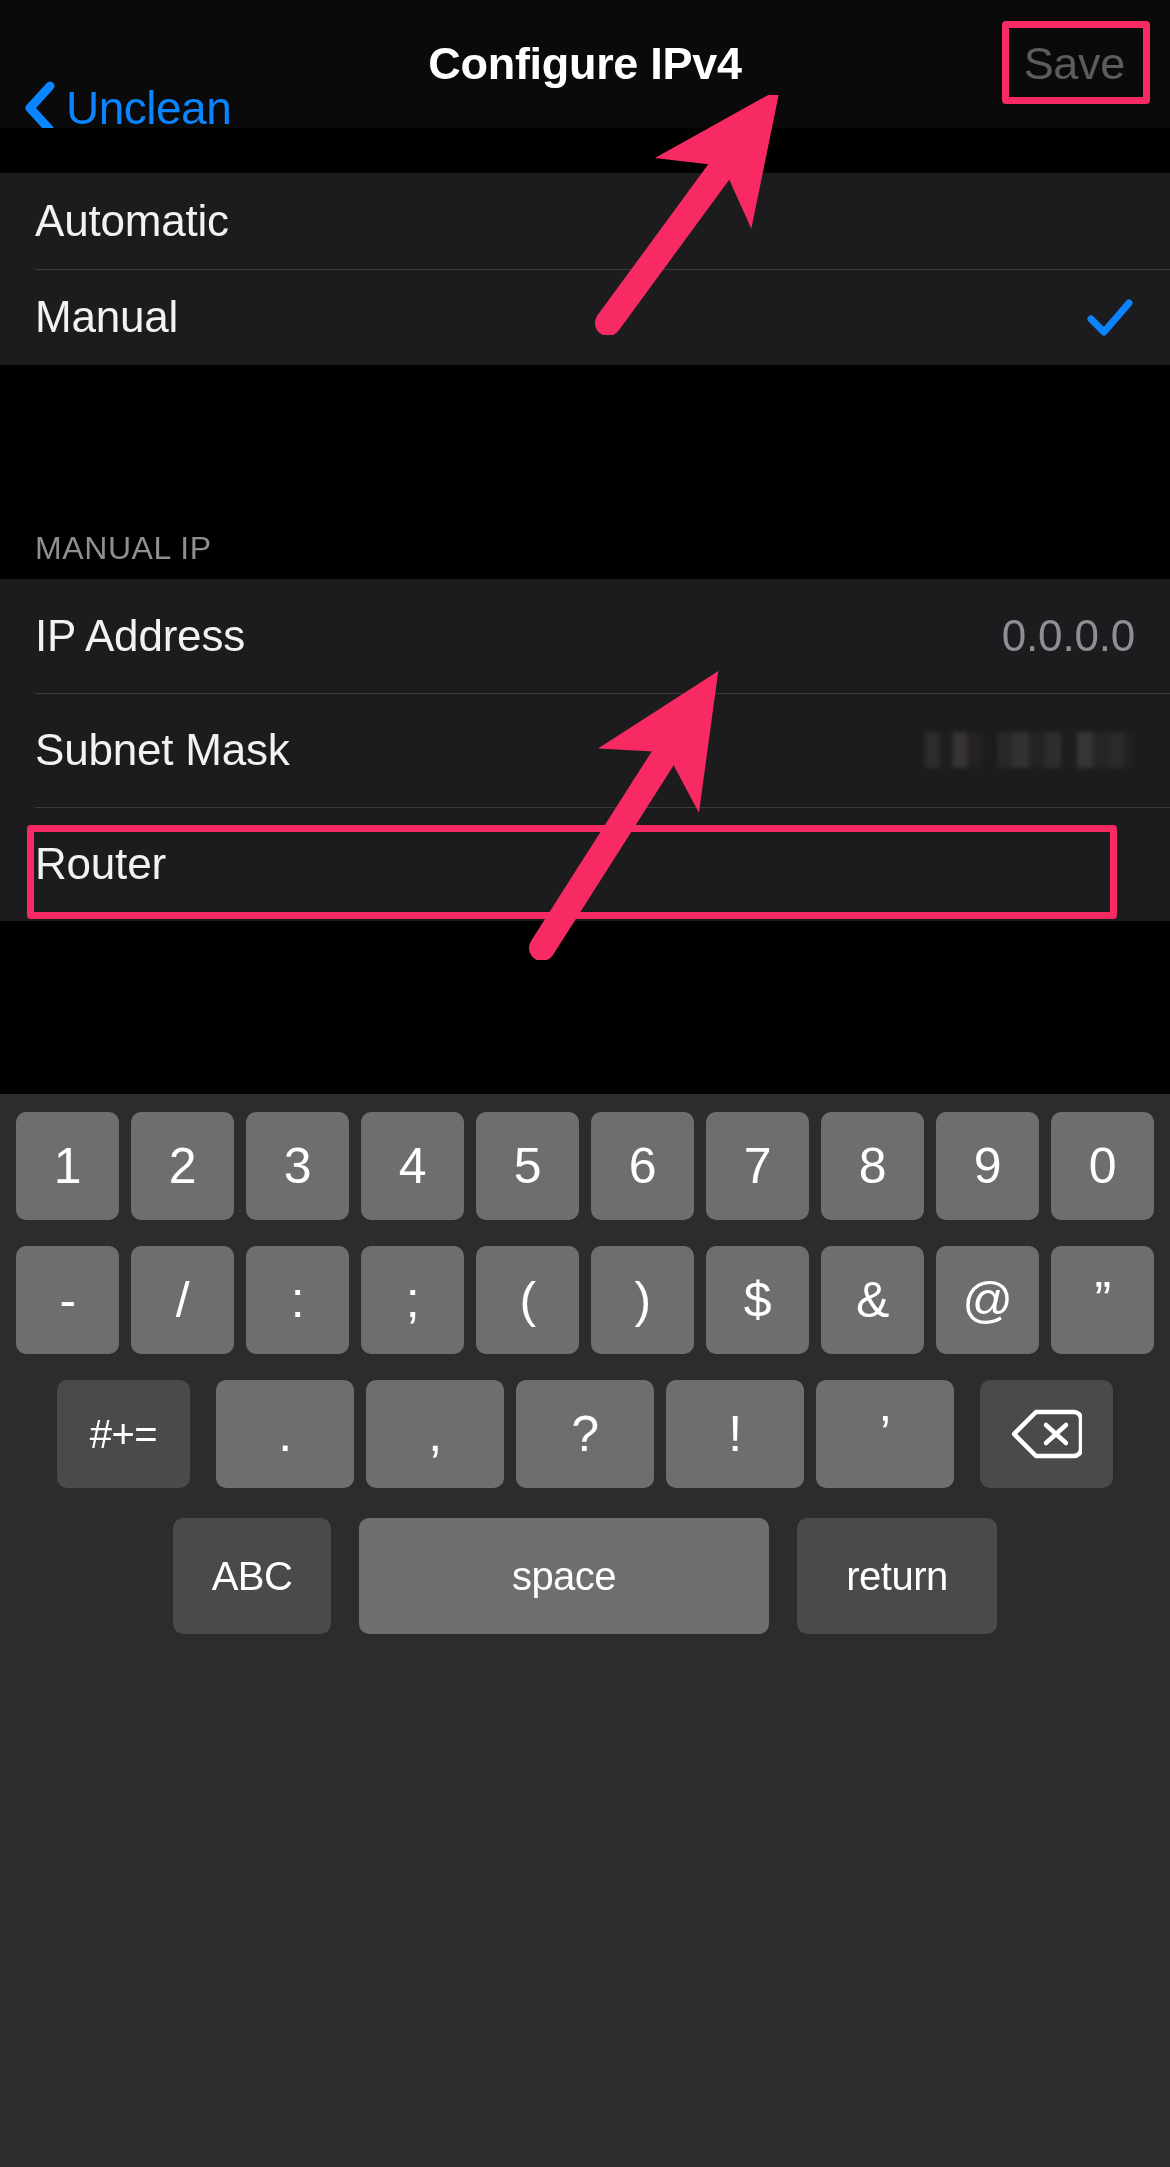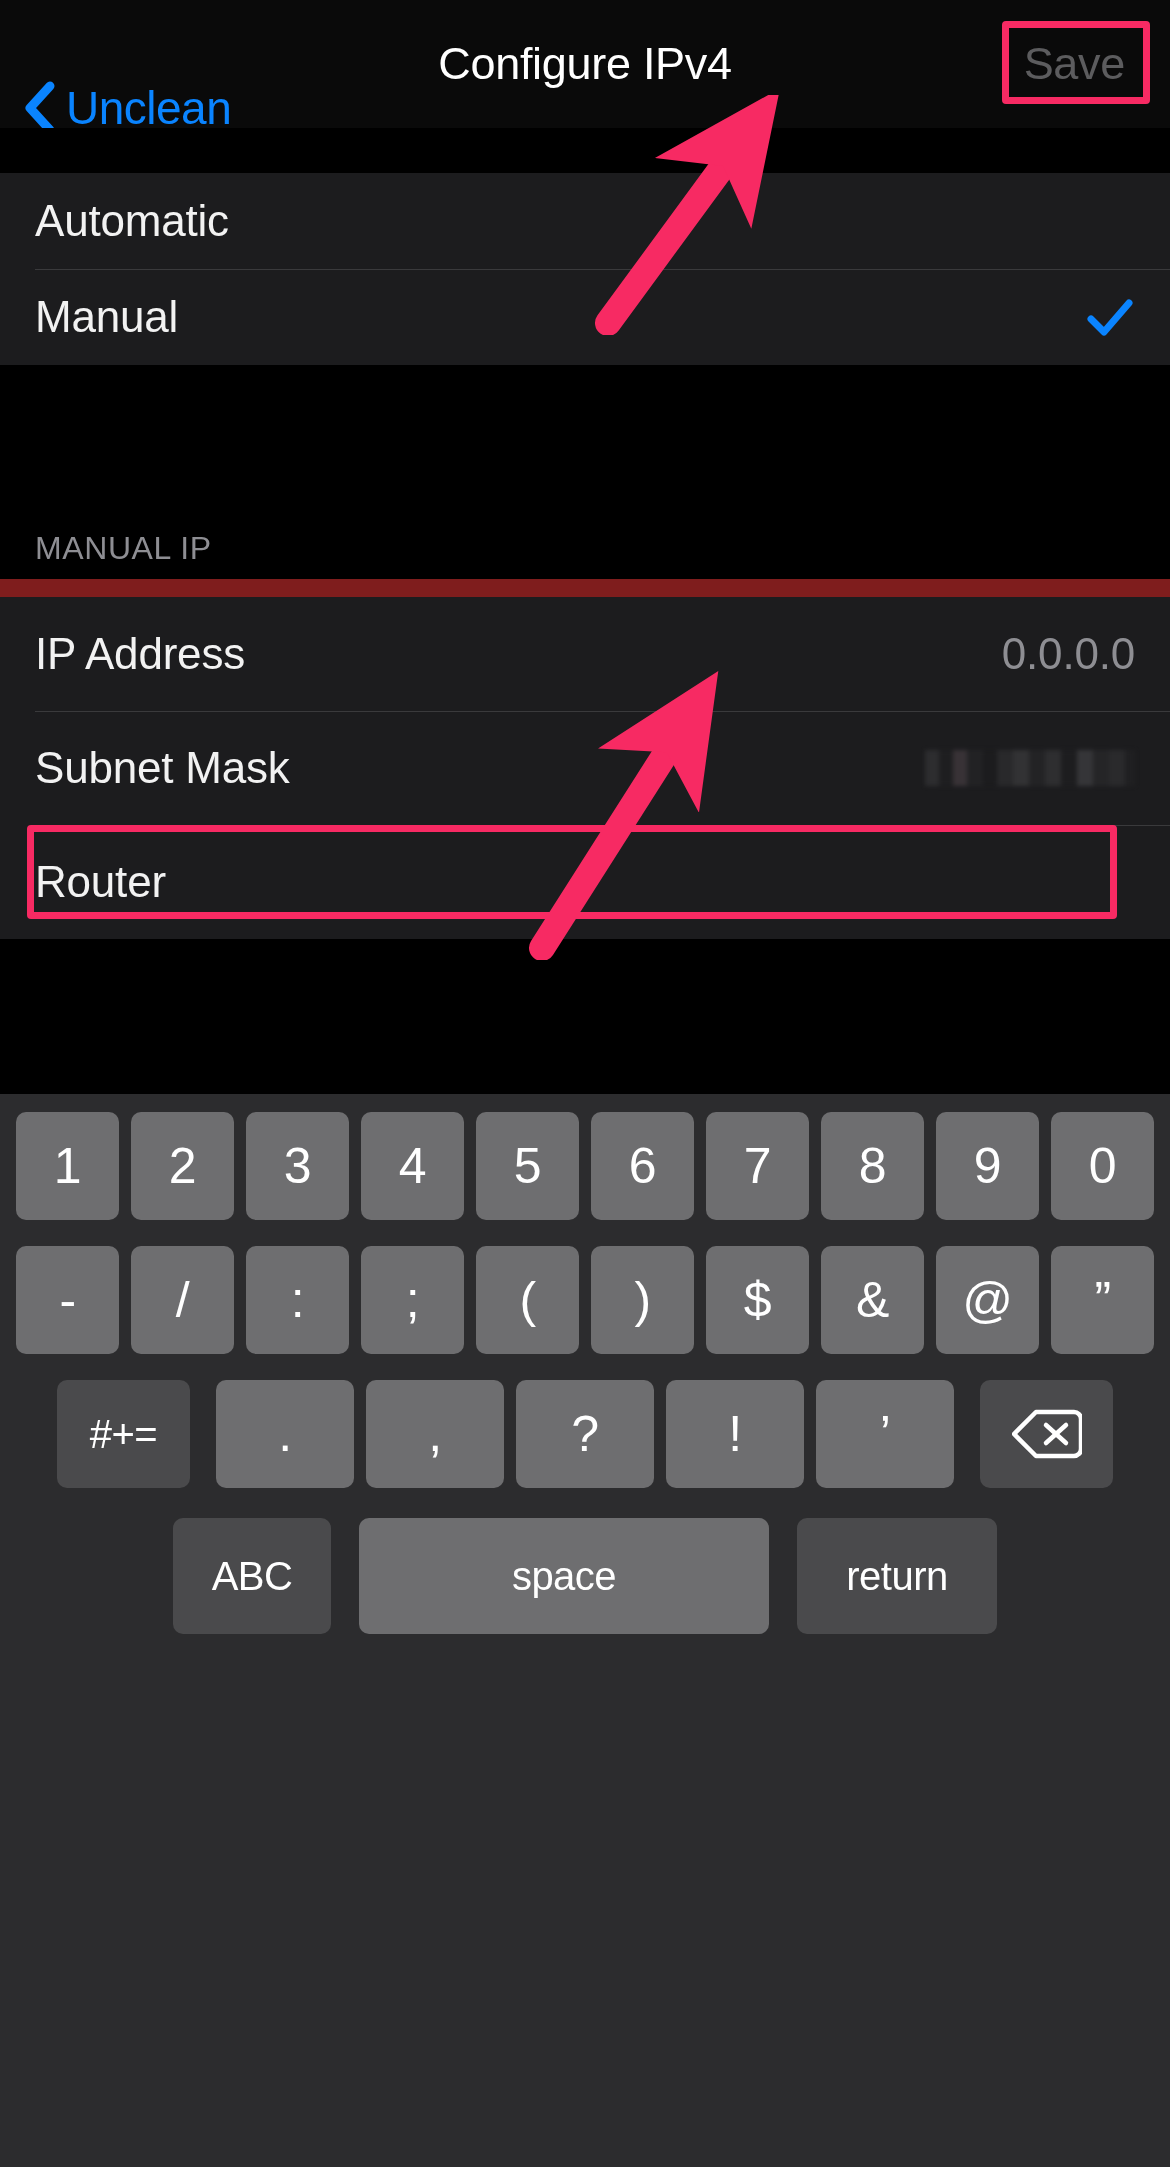--- a/index.html
+++ b/index.html
@@ -18,31 +18,31 @@
     display:flex; align-items:center;
   }
   .nav-back {
     position:absolute; left:22px; top:50%; transform:translateY(-50%);
     display:flex; align-items:center; gap:10px;margin-top:44px;
   }
   .chev { width:34px; height:56px; display:block; }
   .nav-back-label { color:#0a84ff; font-size:46px; letter-spacing:-0.5px; }
   .nav-title {
     position:absolute; left:0; right:0; top:50%; transform:translateY(-50%);
-    text-align:center; color:#fff; font-size:45px; font-weight:normal;
+    text-align:center; color:#fff; font-size:45px; font-weight:bold;
     letter-spacing:-0.3px;
   }
   .nav-save {
     position:absolute; right:45px; top:50%; transform:translateY(-50%);
     color:#5c5c5e; font-size:45px; letter-spacing:-0.3px;
   }
 
   
   .gap { background:#000; width:100%; }
-  .group { background:#7f1d1d; width:100%; }
+  .group { background:#86efac; width:100%; }
   .row {
     position:relative; width:100%; height:96px;
     display:flex; align-items:center;
     padding-left:35px; padding-right:35px;
     background:#1c1c1e;
   }
   .row + .row::before {
     content:""; position:absolute; left:35px; right:0; top:0;
     height:1px; background:#3a3a3c;
   }
@@ -142,21 +142,21 @@
     </div>
 
   </div>
 
   <div class="section-header-wrap" style="position:absolute;top:461px;left:0;height:118px;">
     <div class="section-header">MANUAL IP</div>
   </div>
 
   <div class="group" style="position:absolute;top:579px;left:0;">
 
-    <div class="row" style="height:114px;margin-top:18px;">
+    <div class="row" style="height:114px;">
       <span class="row-label">IP Address</span>
       <span class="row-value">0.0.0.0</span>
     </div>
 
     <div class="row" style="height:114px;">
       <span class="row-label">Subnet Mask</span>
       <span class="redacted"></span>
     </div>
 
     <div class="row" style="height:114px;">

